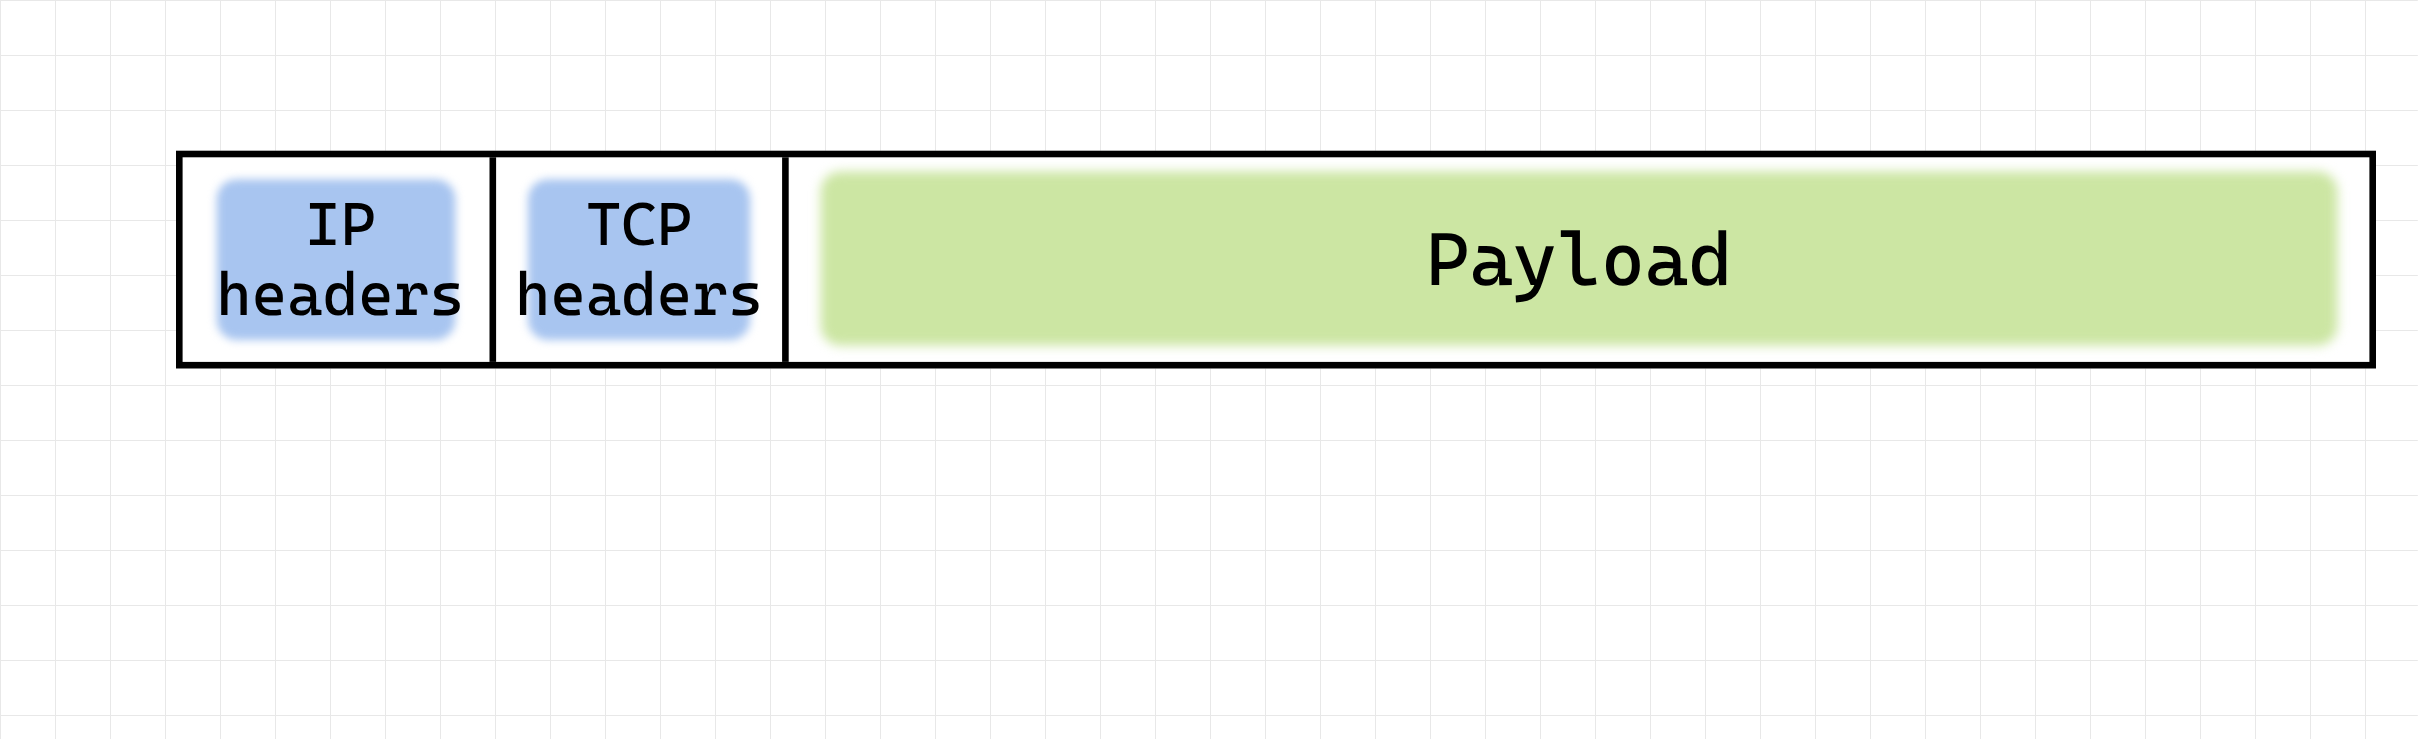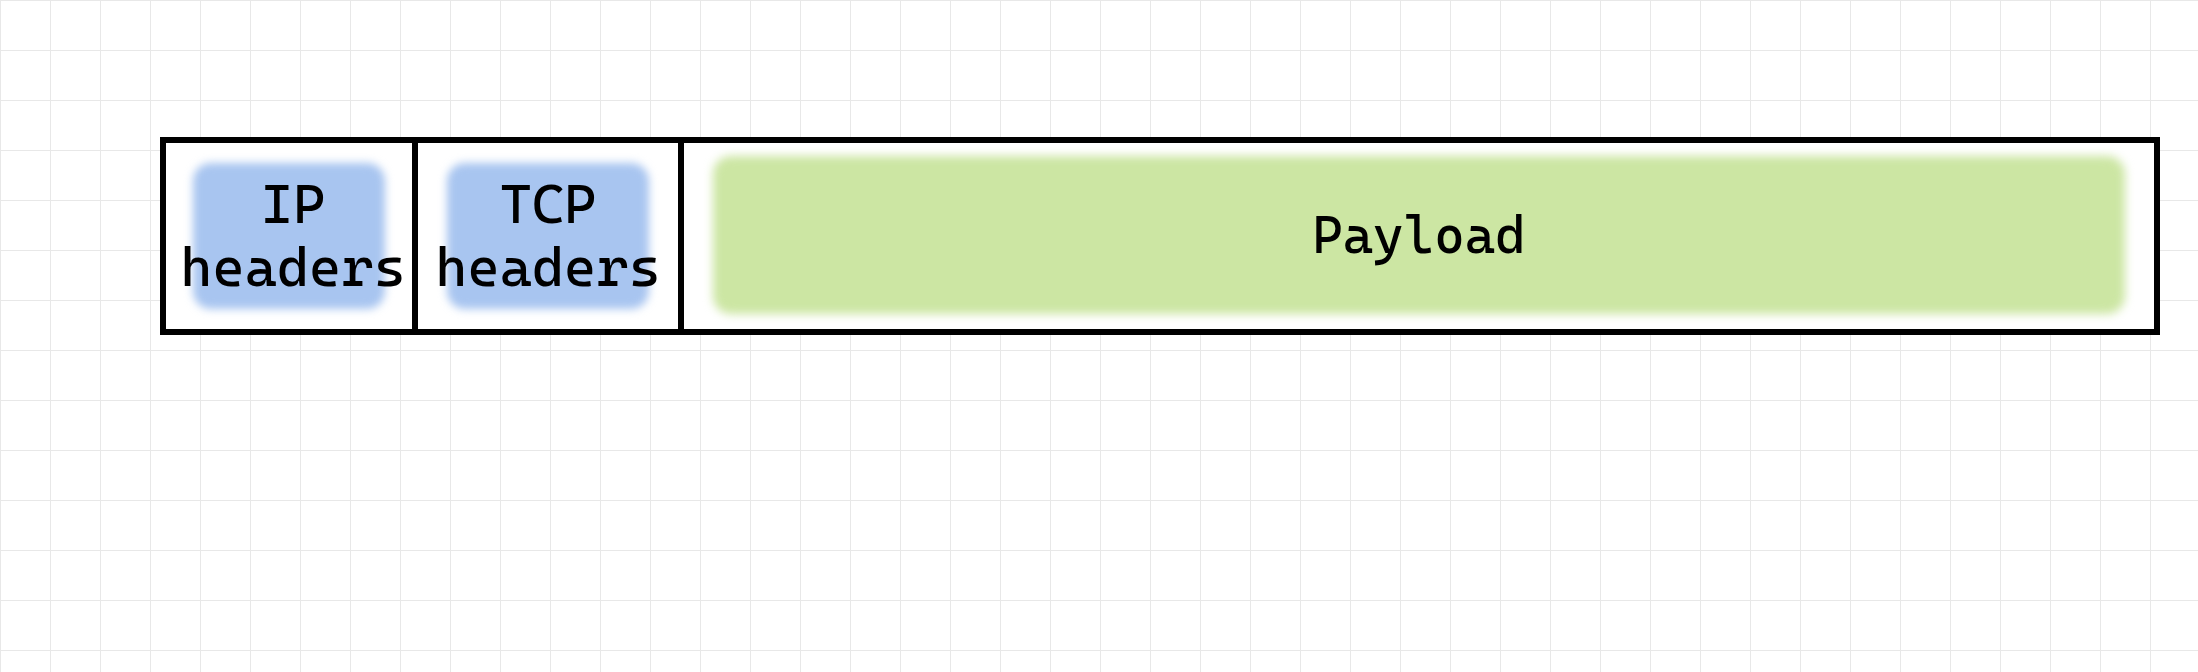--- a/index.html
+++ b/index.html
@@ -39,21 +39,21 @@
       justify-content: center;
       position: relative;
       padding: 12px;
     }
     
     .segment:last-child {
       border-right: none;
     }
     
     .segment-ip {
-      width: 252px;
+      width: 285px;
       padding-left: 20px;
     }
     
     .segment-tcp {
       width: 266px;
       align-items: center;
     }
     
     .segment-payload {
       flex: 1;
@@ -90,21 +90,21 @@
       white-space: pre-line;
       line-height: 1.15;
     }
     
     .label-small {
       font-size: 55px;
       font-weight: 400;
     }
     
     .label-large {
-      font-size: 52px;
+      font-size: 68px;
       font-weight: 400;
     }
   </style>
 </head>
 <body>
 
 <div class="packet-container">
 
   <div class="segment segment-ip">
     <div class="highlight highlight-blue"></div>

